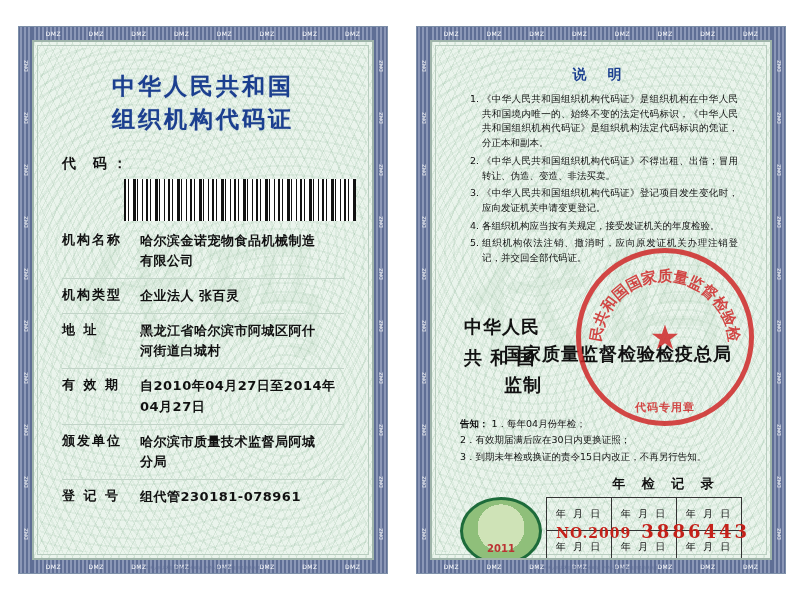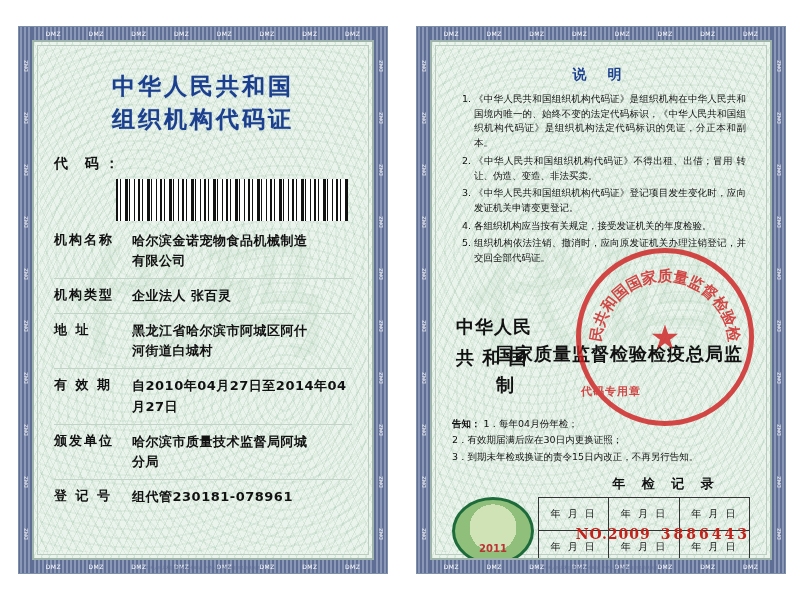--- a/index.html
+++ b/index.html
@@ -83,21 +83,21 @@
   .watermark{
     position:absolute;inset:0;pointer-events:none;
     display:flex;align-items:center;justify-content:center;
     font-size:120px;color:rgba(160,200,170,.13);
     font-family:"DejaVu Sans",sans-serif;font-weight:bold;
     letter-spacing:10px;
   }
 
   .content{
     position:relative;
-    padding:14px 20px;
+    padding:14px 28px;
     height:100%;
     box-sizing:border-box;
     color:#111;
   }
 
   
   .title{
     text-align:center;
     color:#1b3f8f;
     font-weight:bold;
@@ -198,22 +198,22 @@
     font-size:34px;color:#cf2222;line-height:1;
   }
   .seal .arc{
     position:absolute;left:0;top:0;width:100%;height:100%;
   }
   .seal .arc text{
     font-size:15px;font-weight:bold;fill:#cf2222;
     font-family:"DejaVu Sans",sans-serif;
   }
   .seal .bottom-txt{
-    position:absolute;left:0;right:0;bottom:22px;
-    font-size:11px;font-weight:bold;letter-spacing:1px;
+    position:absolute;left:0;right:0;bottom:6px;
+    text-align:center;font-size:11px;font-weight:bold;letter-spacing:1px;
   }
 
   
   .insp-title{
     text-align:center;font-size:13px;font-weight:bold;letter-spacing:6px;
     margin:10px 0 4px 130px;
   }
   .insp-wrap{
     display:flex;align-items:stretch;margin-top:2px;
   }
@@ -242,21 +242,21 @@
     letter-spacing:2px;
     color:#111;
   }
 
   .serial{
     position:absolute;left:16px;right:20px;bottom:16px;
     display:flex;align-items:baseline;justify-content:flex-end;
     color:#c4211a;font-weight:bold;
   }
   .serial .pre{font-size:14px;letter-spacing:1px;margin-right:10px;font-family:"DejaVu Serif",serif;}
-  .serial .num{font-size:14px;letter-spacing:3px;font-family:"DejaVu Serif",serif;}
+  .serial .num{font-size:18px;letter-spacing:3px;font-family:"DejaVu Serif",serif;}
 
   .microtext{
     position:absolute;left:13px;right:13px;bottom:1px;height:10px;
     font-size:4px;color:#5d6c94;display:flex;justify-content:space-around;align-items:center;
     overflow:hidden;
   }
 </style>
 </head>
 <body>
 

